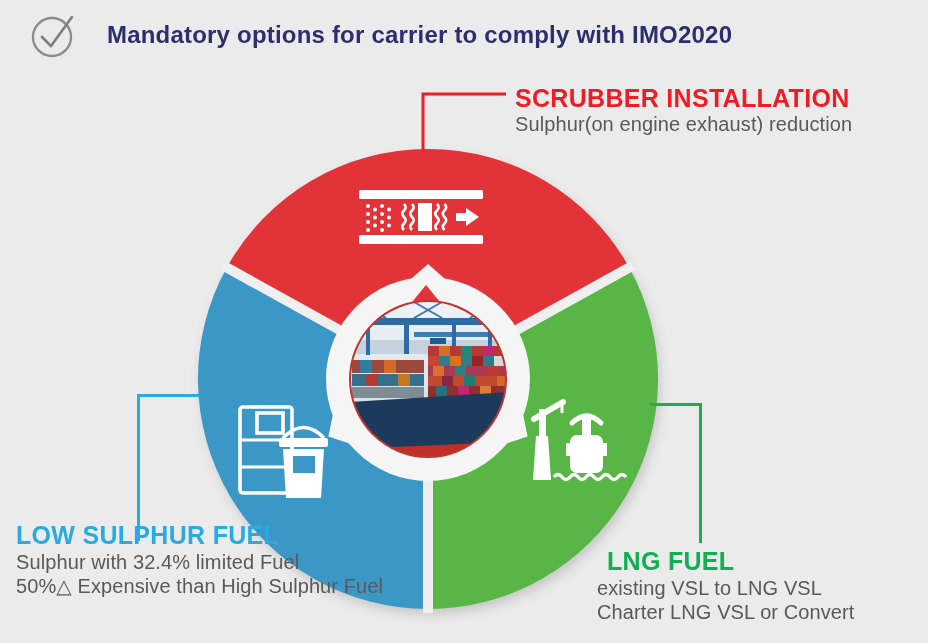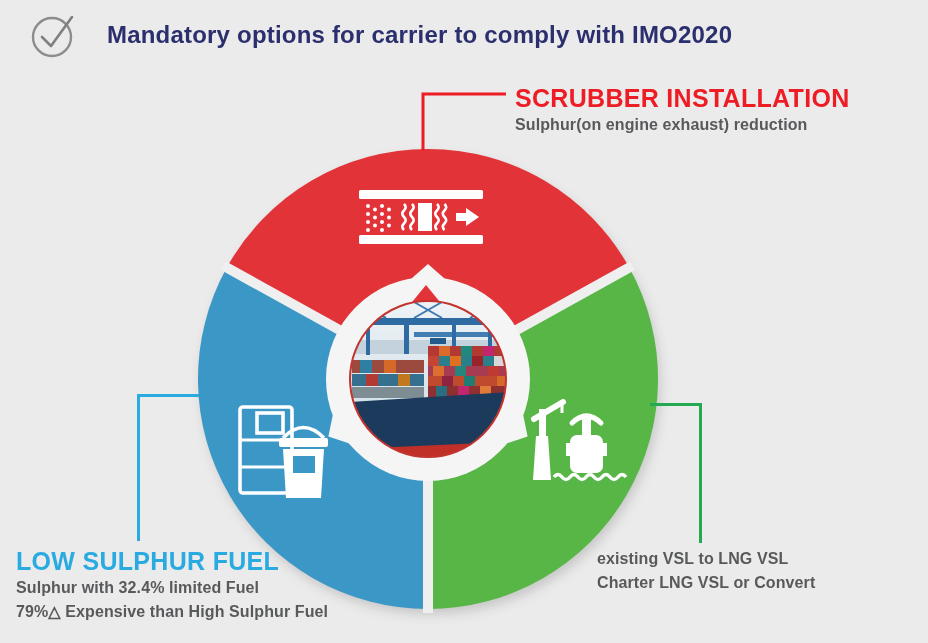--- a/index.html
+++ b/index.html
@@ -9,23 +9,23 @@
     font-family:"Liberation Sans",sans-serif;
   }
   .abs{position:absolute}
   #page-title{
     left:87px;top:21px;font-size:24px;font-weight:bold;color:#2b2f6e;
     letter-spacing:.2px;white-space:nowrap;margin-left:20px;
   }
   #diagram-svg{left:0;top:0}
   .callout{position:absolute;white-space:nowrap}
   .callout h2{margin:0 0 1px 0;font-size:25px;font-weight:bold;letter-spacing:.3px;line-height:28px}
-  .callout .ln{font-size:16px;font-weight:bold;color:#58595b;line-height:23.5px;letter-spacing:.1px}
+  .callout .ln{font-size:20px;font-weight:normal;color:#58595b;line-height:23.5px;letter-spacing:.1px}
   #co-scrubber{left:515px;top:84px}
-  #co-low{left:16px;top:547px}
+  #co-low{left:16px;top:521px}
   #co-low .ln{line-height:24px}
   #co-lng{left:597px;top:547px}
   #co-lng h2{padding-left:10px}
   #co-lng .ln{line-height:24px}
 </style>
 </head>
 <body>
 
 <svg id="diagram-svg" class="abs" width="928" height="643" viewBox="0 0 928 643">
   <defs>
@@ -187,19 +187,20 @@
 <div id="page-title" class="abs">Mandatory options for carrier to comply with IMO2020</div>
 
 <div id="co-scrubber" class="callout">
   <h2 style="color: rgb(238, 28, 37);">SCRUBBER INSTALLATION</h2>
   <div class="ln">Sulphur(on engine exhaust) reduction</div>
 </div>
 
 <div id="co-low" class="callout">
   <h2 style="color: rgb(41, 171, 226);">LOW SULPHUR FUEL</h2>
   <div class="ln">Sulphur with 32.4% limited Fuel</div>
-  <div class="ln">79%△ Expensive than High Sulphur Fuel</div>
+  <div class="ln">50%△ Expensive than High Sulphur Fuel</div>
 </div>
 
 <div id="co-lng" class="callout">
+  <h2 style="color: rgb(17, 175, 82);">LNG FUEL</h2>
   <div class="ln">existing VSL to LNG VSL</div>
   <div class="ln">Charter LNG VSL or Convert</div>
 </div>
 
 </body></html>

